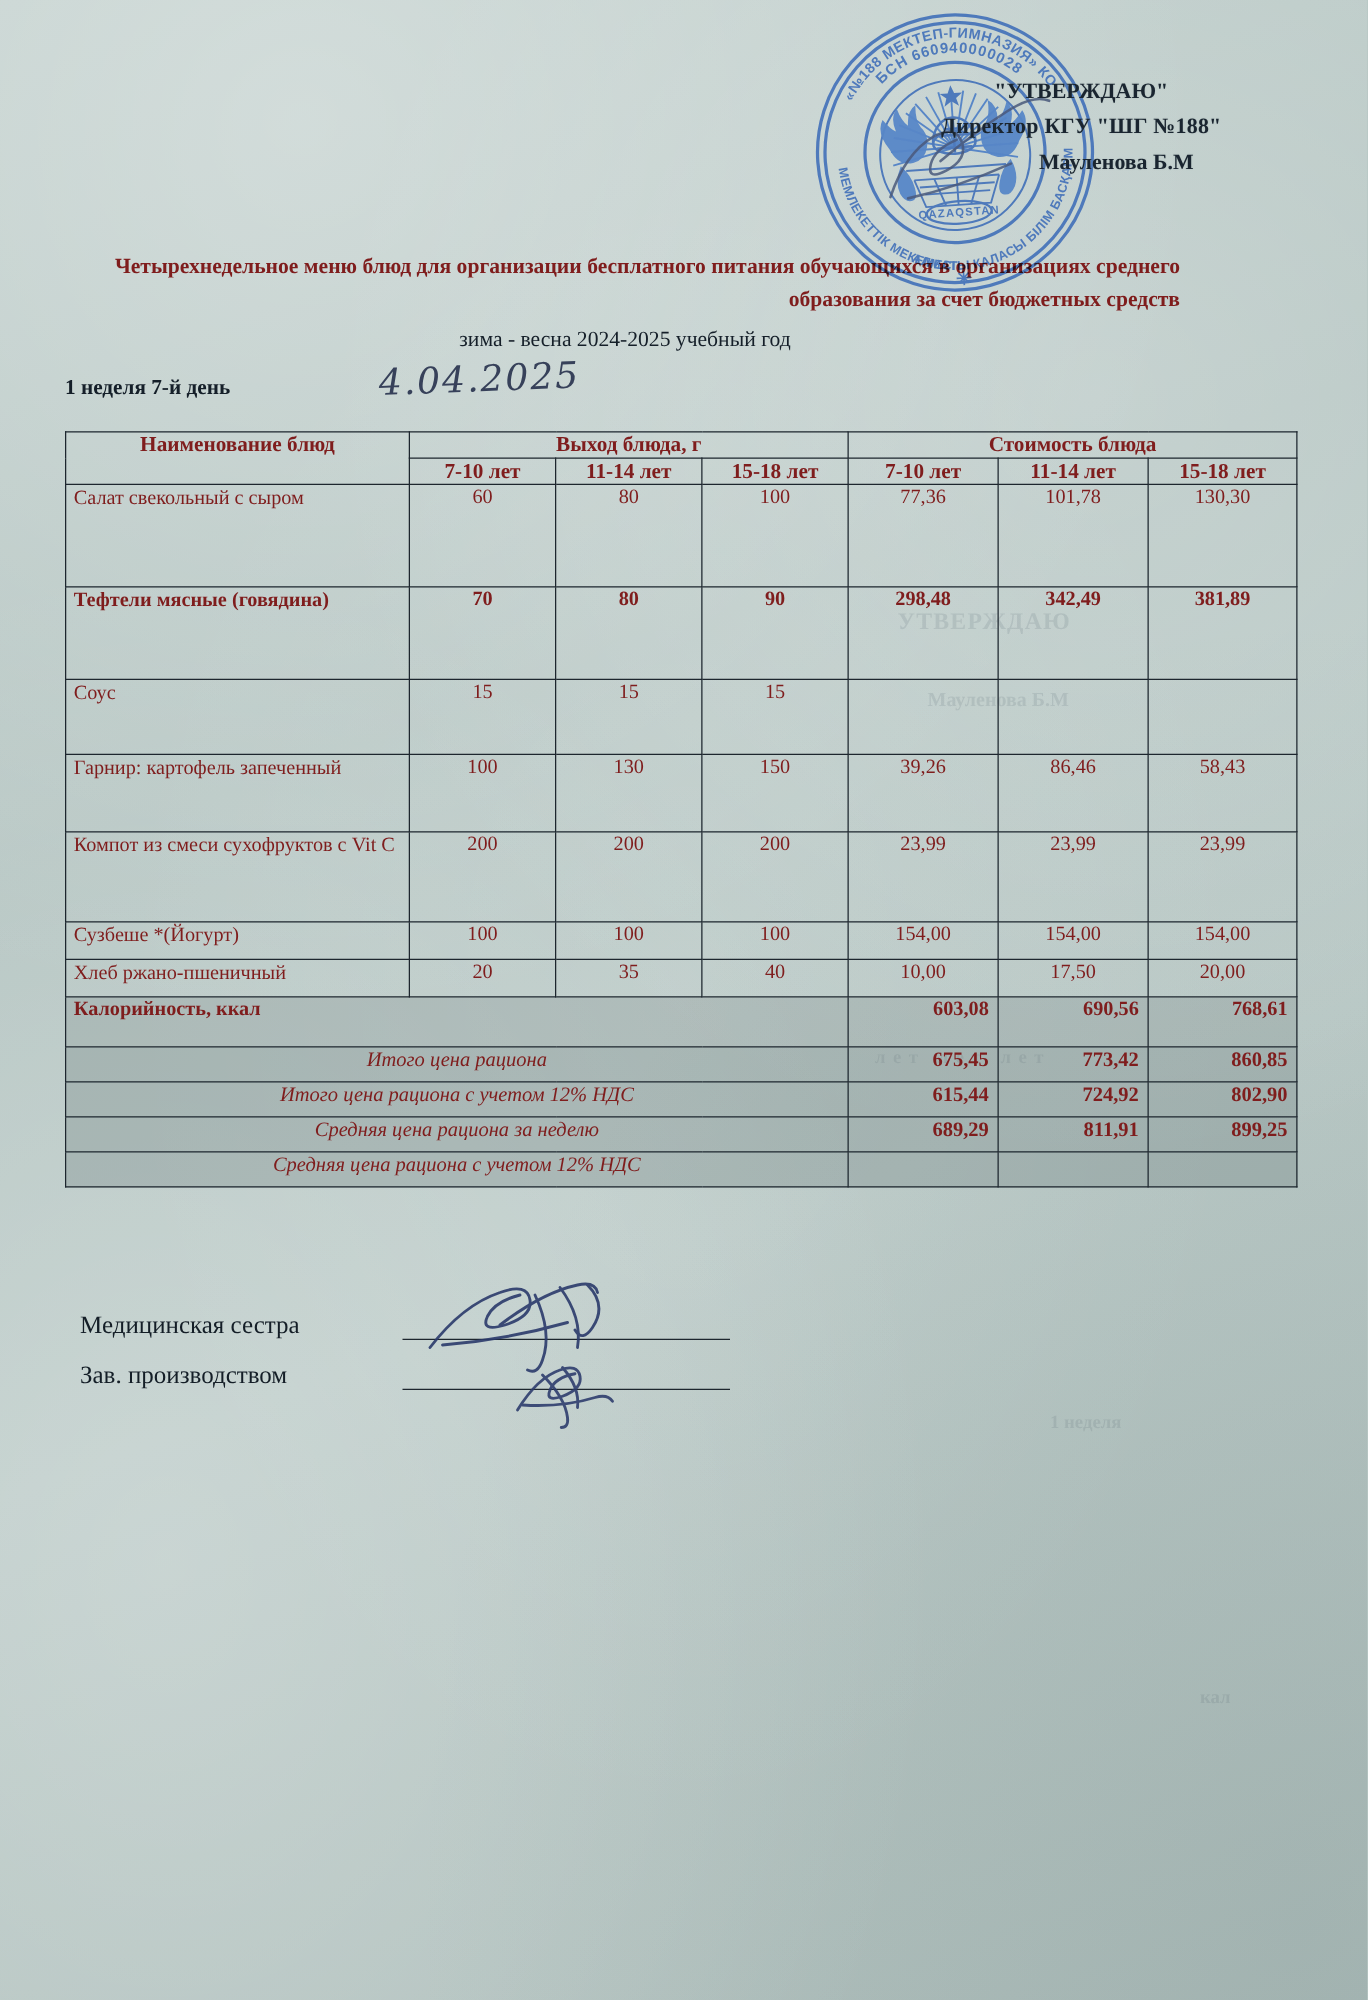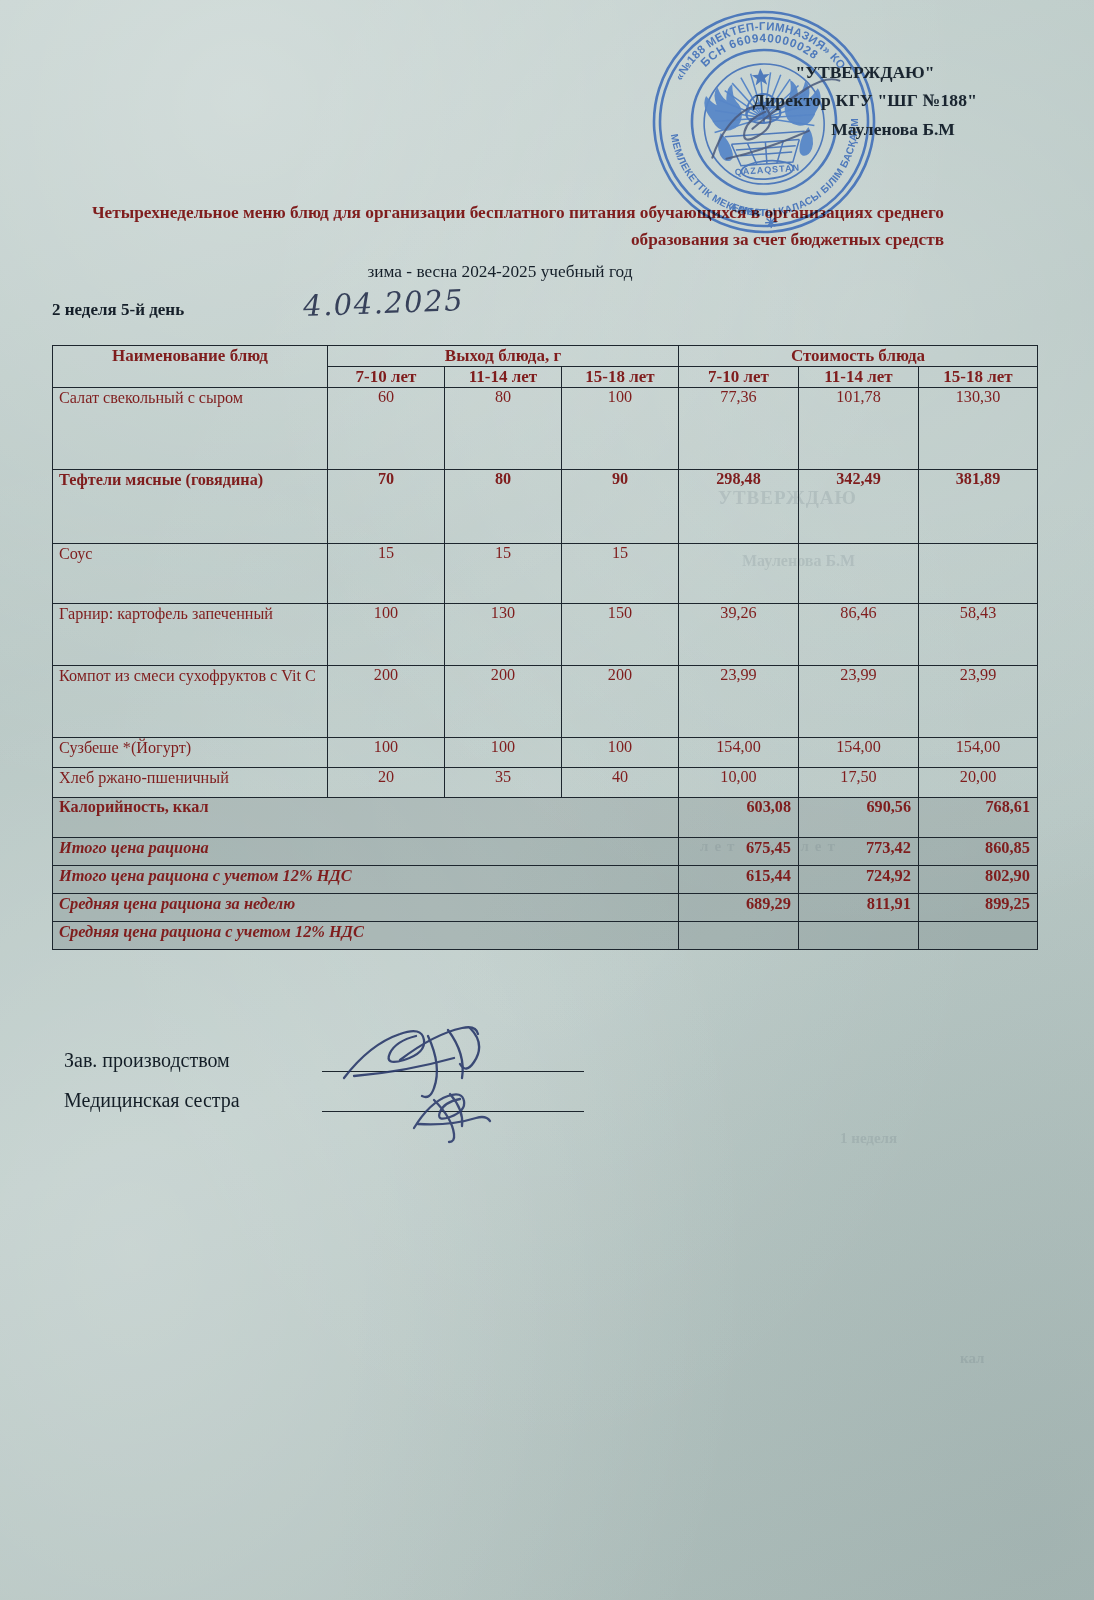--- a/index.html
+++ b/index.html
@@ -97,22 +97,23 @@
   }
   th.name-hdr{font-size:17px;}
   td.dish{
     text-align:left;vertical-align:top;
     padding-top:4px;line-height:1.28;
   }
   td.num{text-align:center;vertical-align:top;padding-top:3px;}
   
   tr.sum td{
     background:rgba(110,125,125,.30);
-    font-style:italic;font-weight:bold;
+    font-style:italic;font-weight:normal;
     font-size:16.4px;
+    text-align:center;
   }
   tr.sum td.sumnum{
     text-align:right;font-style:normal;
     padding-right:7px;font-weight:bold;
   }
   tr.kcal td{
     background:rgba(110,125,125,.22);
   }
   tr.kcal td.kname{font-weight:bold;font-style:normal;}
   tr.kcal td.sumnum{text-align:right;padding-right:7px;font-weight:bold;font-style:normal;}
@@ -244,21 +245,21 @@
     <div>"УТВЕРЖДАЮ"</div>
     <div class="ln2">Директор КГУ "ШГ №188"</div>
     <div class="ln3">Мауленова Б.М</div>
   </div>
 
   <div class="doc-title">
     <span>Четырехнедельное меню блюд для организации бесплатного питания обучающихся в</span>
     <span>организациях среднего образования за счет бюджетных средств</span>
   </div>
   <div class="doc-season">зима - весна 2024-2025 учебный год</div>
-  <div class="week-day">2 неделя 5-й день</div>
+  <div class="week-day">1 неделя 7-й день</div>
   <div class="hand-date">4.04.2025</div>
 
   <div class="tbl-wrap">
     <table class="menu">
       <colgroup>
         <col style="width:275px">
         <col style="width:117px">
           <col style="width:117px">
           <col style="width:117px">
         <col style="width:120px">
@@ -374,25 +375,25 @@
             <td class="sumnum"></td>
             <td class="sumnum"></td>
             <td class="sumnum"></td>
           </tr>
         </tbody>
     </table>
   </div>
 
   <div class="sig-area">
     <div class="sig-row">
-      <div class="sig-label">Зав. производством</div>
+      <div class="sig-label">Медицинская сестра</div>
       <div class="sig-line"></div>
     </div>
     <div class="sig-row">
-      <div class="sig-label">Медицинская сестра</div>
+      <div class="sig-label">Зав. производством</div>
       <div class="sig-line"></div>
     </div>
   </div>
 
   <div class="sig-ink" style="left:330px;top:1016px;width:280px;height:120px;">
     <svg width="280" height="120" viewBox="0 0 280 120">
       <g fill="none" stroke="#2b3a6b" stroke-width="2.3" stroke-linecap="round" opacity=".9">
         <path d="M 14,62 q 26,-34 56,-44 q 22,-8 24,6 q 2,13 -20,20 q -20,6 -14,-7 q 6,-12 26,-17"></path>
         <path d="M 70,44 q 34,-26 62,-32 q 14,-3 16,6"></path>
         <path d="M 98,20 q 14,30 6,52 q -4,12 -12,8"></path>

